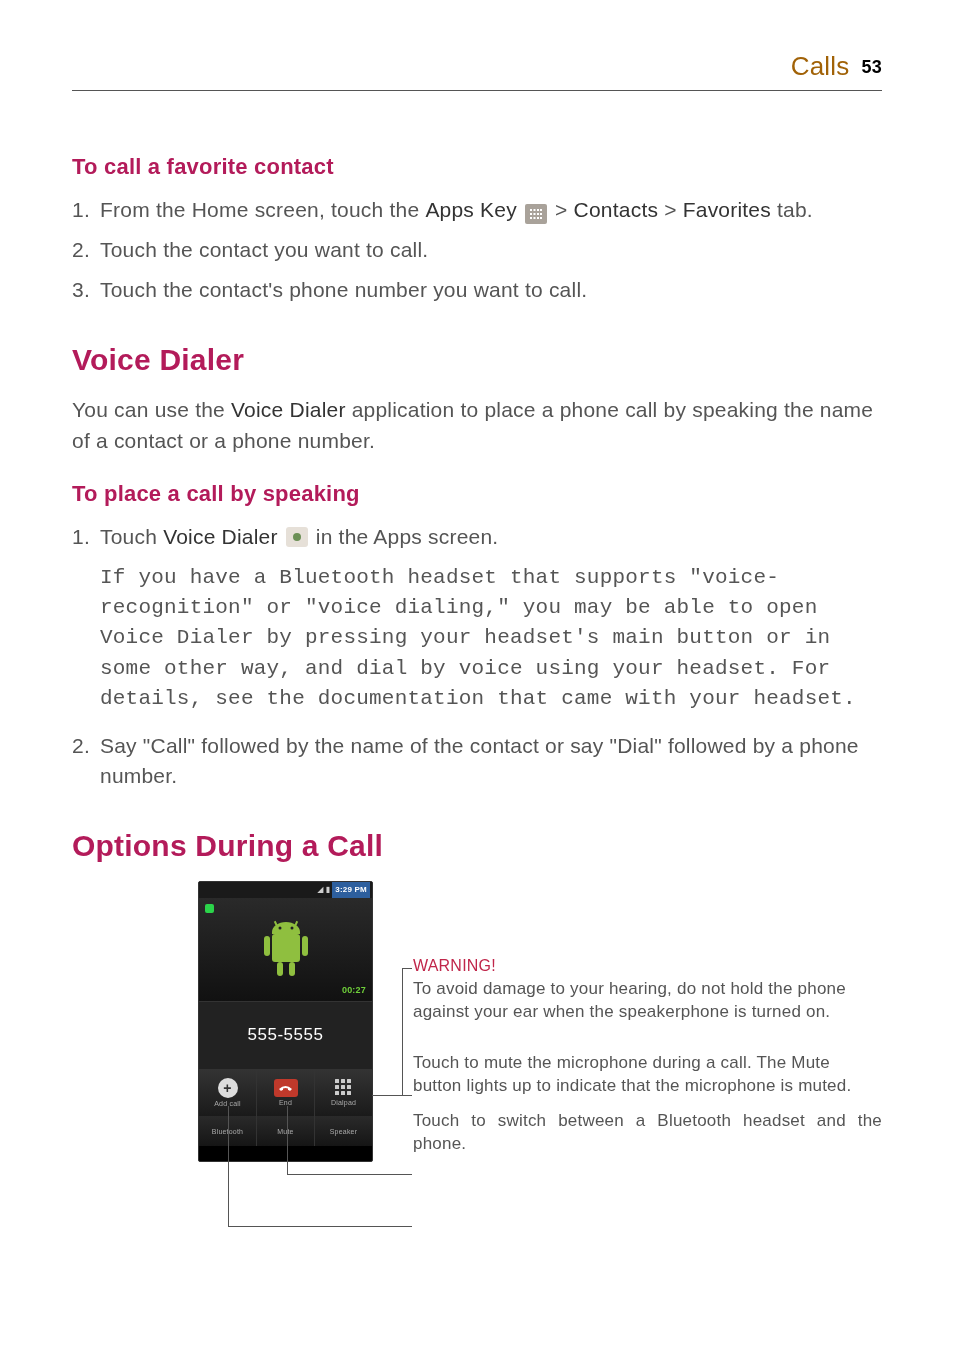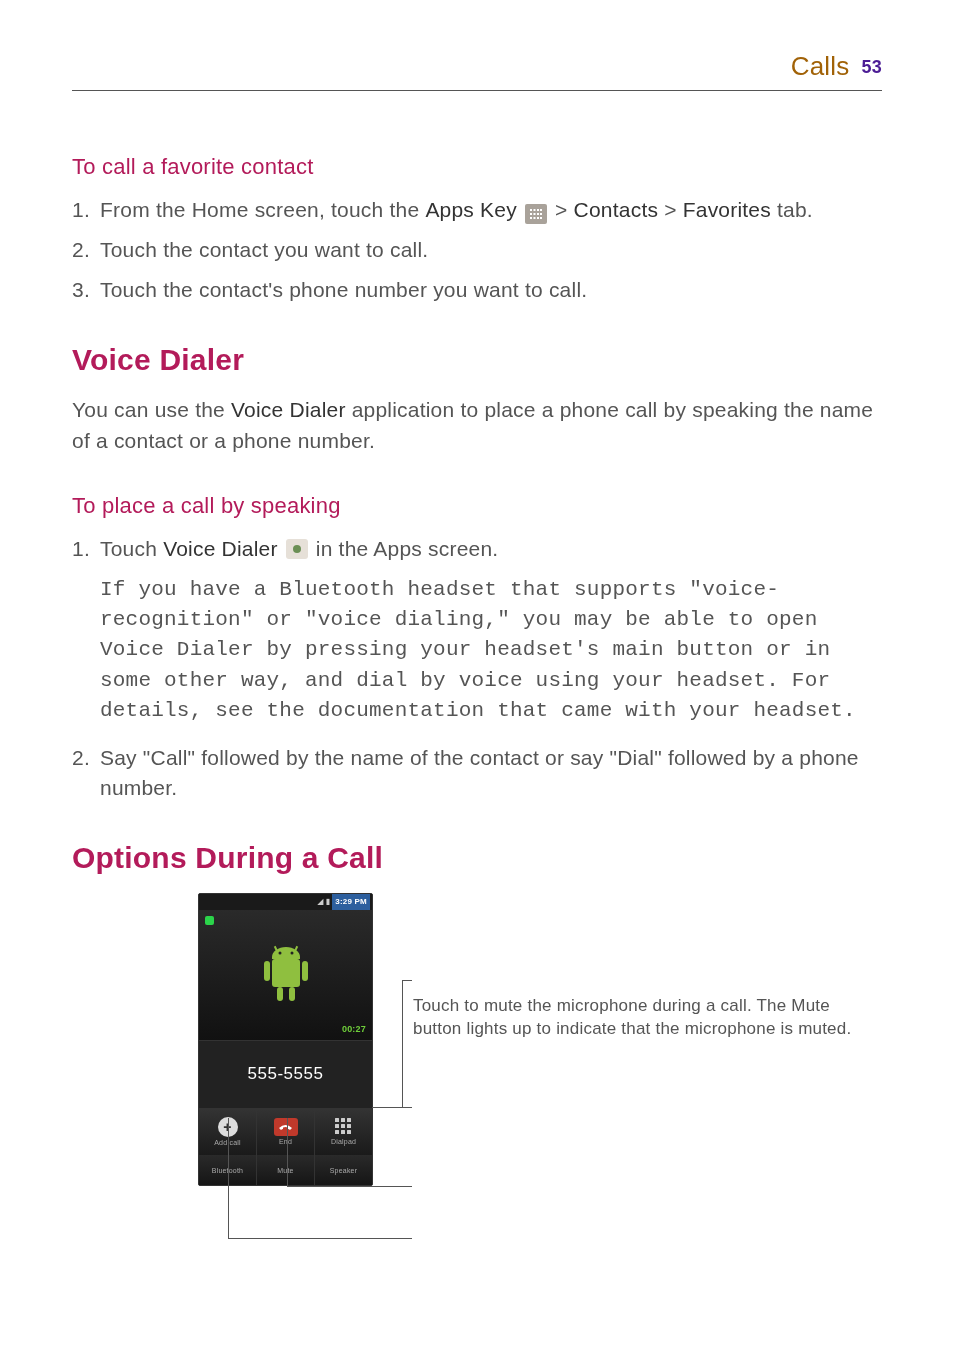--- a/index.html
+++ b/index.html
@@ -23,29 +23,29 @@
     margin-bottom: 60px;
     gap: 12px;
   }
   .header-title {
     font-size: 26px;
     color: #a16207;
     font-weight: 400;
   }
   .header-page {
     font-size: 18px;
-    color: #4c1d95;
+    color: #000000;
     font-weight: 600;
     position: relative;
     top: -2px;
   }
   .sub-heading {
     color: #b31b5a;
     font-size: 22px;
-    font-weight: 400;
+    font-weight: 700;
     margin-bottom: 12px;
   }
   .section-heading {
     color: #b31b5a;
     font-size: 30px;
     font-weight: 600;
     margin-top: 32px;
     margin-bottom: 14px;
   }
   .body-text {
@@ -119,21 +119,21 @@
   }
   .status-time {
     background: #2d5f9e;
     color: #fff;
     font-size: 8px;
     padding: 12px 3px;
     font-weight: 600;
   }
   .sig { color:#ccc; font-size:8px; }
   .call-top {
-    height: 130px;
+    height: 103px;
     background: linear-gradient(#2a2a2a,#111);
     position: relative;
     display: flex;
     align-items: center;
     justify-content: center;
   }
   .android-av {
     width: 60px; height: 70px;
     display:flex; align-items:center; justify-content:center;
   }
@@ -228,21 +228,21 @@
 <div class="num-item">
   <div class="n">3.</div>
   <div class="t">Touch the contact's phone number you want to call.</div>
 </div>
 
 <div class="section-heading">Voice Dialer</div>
 <div class="body-text">
   <span>You can use the </span><span class="bold">Voice Dialer</span><span> application to place a phone call by speaking the name of a contact or a phone number.</span>
 </div>
 
-<div class="sub-heading" style="margin-top:34px;">To place a call by speaking</div>
+<div class="sub-heading" style="margin-top:22px;">To place a call by speaking</div>
 
 <div class="num-item">
   <div class="n">1.</div>
   <div class="t">
     <span>Touch </span><span class="bold">Voice Dialer</span>
     <span class="vd-icon"></span><span> in the Apps screen.</span>
   </div>
 </div>
 
 <div class="body-text indent" style="margin-top:10px;margin-bottom:16px;font-family:Liberation Mono, monospace;">If you have a Bluetooth headset that supports "voice-recognition" or "voice dialing," you may be able to open Voice Dialer by pressing your headset's main button or in some other way, and dial by voice using your headset. For details, see the documentation that came with your headset.</div>
@@ -328,15 +328,20 @@
   <div class="annot-line v" style="left:330px;top:87px;height:127px;"></div>
   <div class="annot-line" style="left:330px;top:87px;width:10px;"></div>
 
   <div class="annot-line v" style="left:215px;top:225px;height:68px;"></div>
   <div class="annot-line" style="left:215px;top:293px;width:125px;"></div>
 
   <div class="annot-line v" style="left:156px;top:225px;height:120px;"></div>
   <div class="annot-line" style="left:156px;top:345px;width:184px;"></div>
 
   <div class="annot-col">
+    <div class="annot">
+      <span class="warn">WARNING!</span><br>
+      <span>To avoid damage to your hearing, do not hold the phone against your ear when the speakerphone is turned on.</span>
+    </div>
     <div class="annot" style="margin-top:28px;">Touch to mute the microphone during a call. The Mute button lights up to indicate that the microphone is muted.</div>
+    <div class="annot" style="margin-top:12px;text-align:justify;">Touch to switch between a Bluetooth headset and the phone.</div>
   </div>
 </div>
 
 </body></html>

